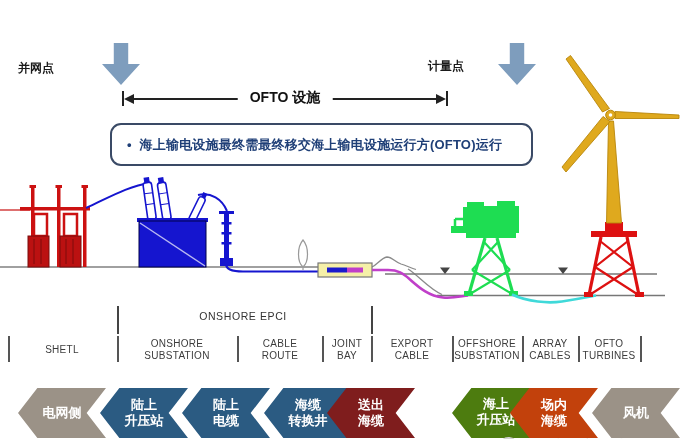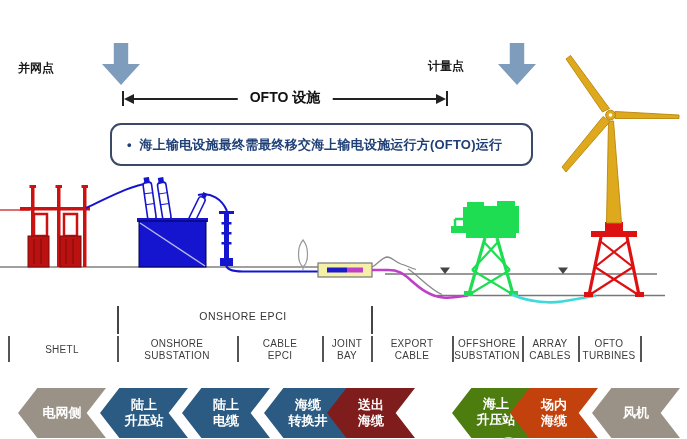--- a/index.html
+++ b/index.html
@@ -212,21 +212,21 @@
   <div class="abs sec-label" style="left:62px">
       <span>SHETL</span>
       <span></span>
     </div>
   <div class="abs sec-label" style="left:177px">
       <span>ONSHORE</span>
       <span>SUBSTATION</span>
     </div>
   <div class="abs sec-label" style="left:280px">
       <span>CABLE</span>
-      <span>EPCI</span>
+      <span>ROUTE</span>
     </div>
   <div class="abs sec-label" style="left:347px">
       <span>JOINT</span>
       <span>BAY</span>
     </div>
   <div class="abs sec-label" style="left:412px">
       <span>EXPORT</span>
       <span>CABLE</span>
     </div>
   <div class="abs sec-label" style="left:487px">

